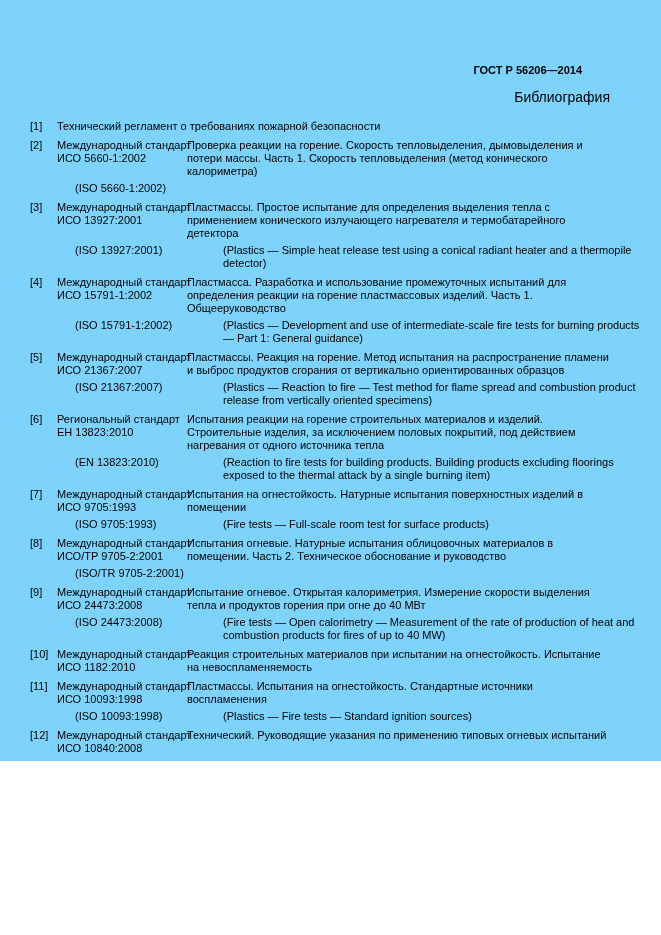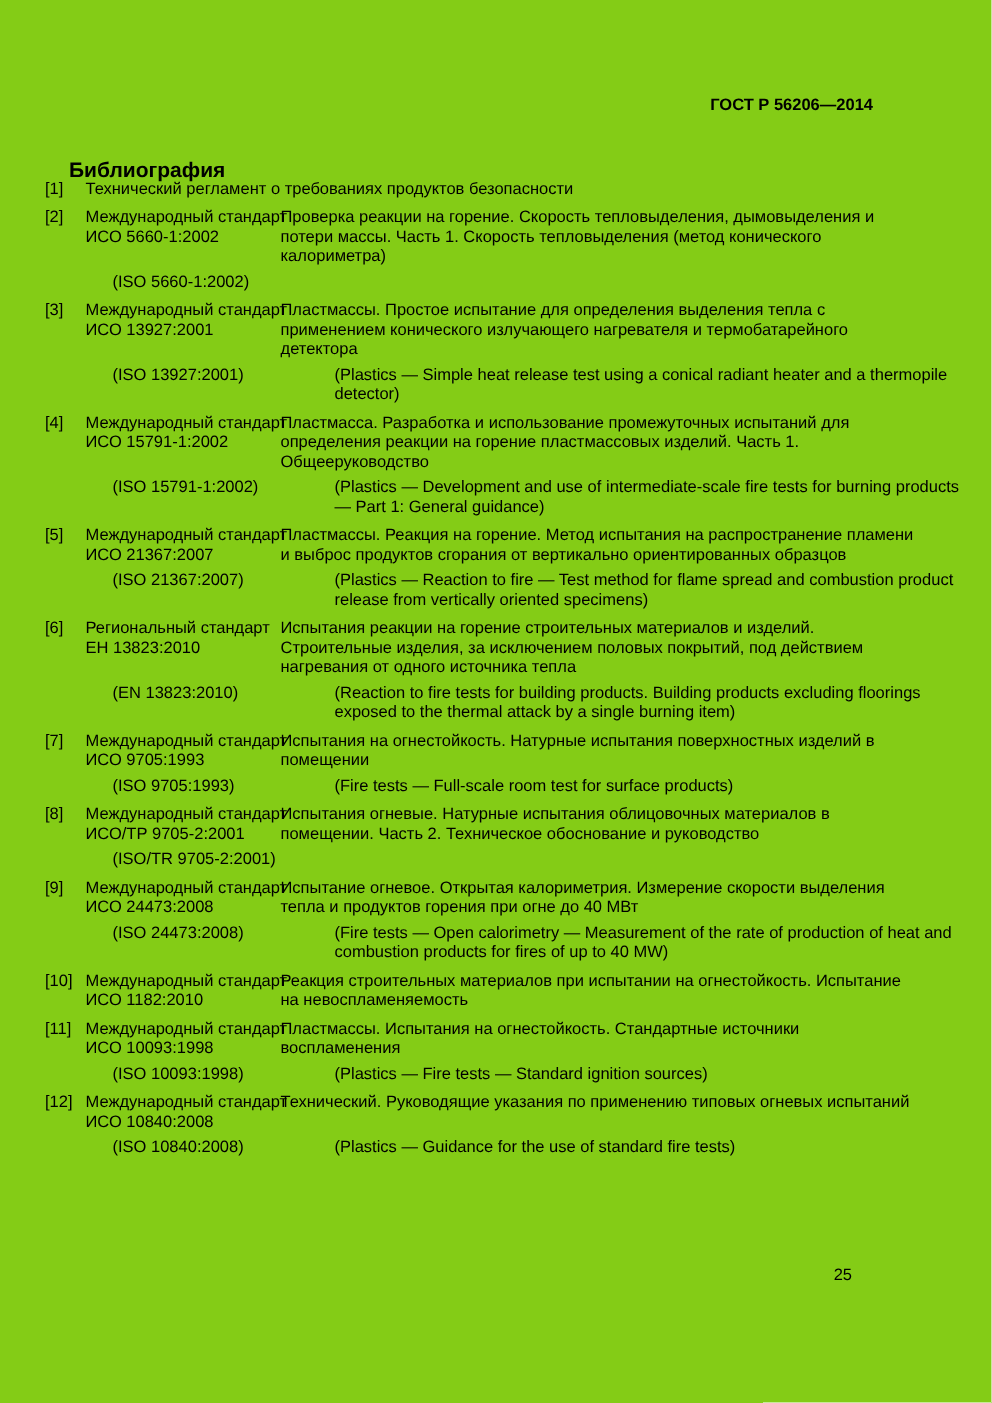--- a/index.html
+++ b/index.html
@@ -1,44 +1,44 @@
 <!DOCTYPE html>
 <html lang="ru"><head>
 <meta charset="utf-8">
 <style>
   html, body { margin: 0; padding: 0; background: #ffffff; }
   .page {
     position: relative;
     width: 661px;
-    height: 935px;
-    background: #84cc16;
+    height: 761px;
+    background: #7dd3fc;
     color: #000000;
     font-family: "Liberation Sans", sans-serif;
     font-size: 11px;
     line-height: 13px;
     overflow: hidden;
   }
   .doc-code {
     position: absolute;
     top: 64px;
     left: 30px;
     width: 552px;
     text-align: right;
     font-weight: bold;
   }
   .title {
     position: absolute;
     top: 89px;
     left: 30px;
     width: 580px;
-    margin: 16px;
-    text-align: left;
+    margin: 0;
+    text-align: right;
     font-size: 14px;
     line-height: 16px;
-    font-weight: bold;
+    font-weight: normal;
   }
   .entries {
     position: absolute;
     top: 120px;
     left: 30px;
     width: 592px;
   }
   .entry + .entry { margin-top: 6px; }
   .row { display: flex; align-items: flex-start; }
   .row + .row { margin-top: 4px; gap: 18px; }
@@ -58,21 +58,21 @@
 
 <div class="page">
   <div class="doc-code">ГОСТ Р 56206—2014</div>
 
   <h1 class="title">Библиография</h1>
 
   <div class="entries" id="entries">
   <div class="entry">
     <div class="row row-ru">
       <div class="num">[1]</div>
-      <div class="desc">Технический регламент о требованиях продуктов безопасности</div>
+      <div class="desc">Технический регламент о требованиях пожарной безопасности</div>
     </div>
 
   </div>
 
   <div class="entry">
     <div class="row row-ru">
       <div class="num">[2]</div>
       <div class="desig">
         <div class="org">Международный стандарт</div>
         <div class="code">ИСО 5660-1:2002</div>

